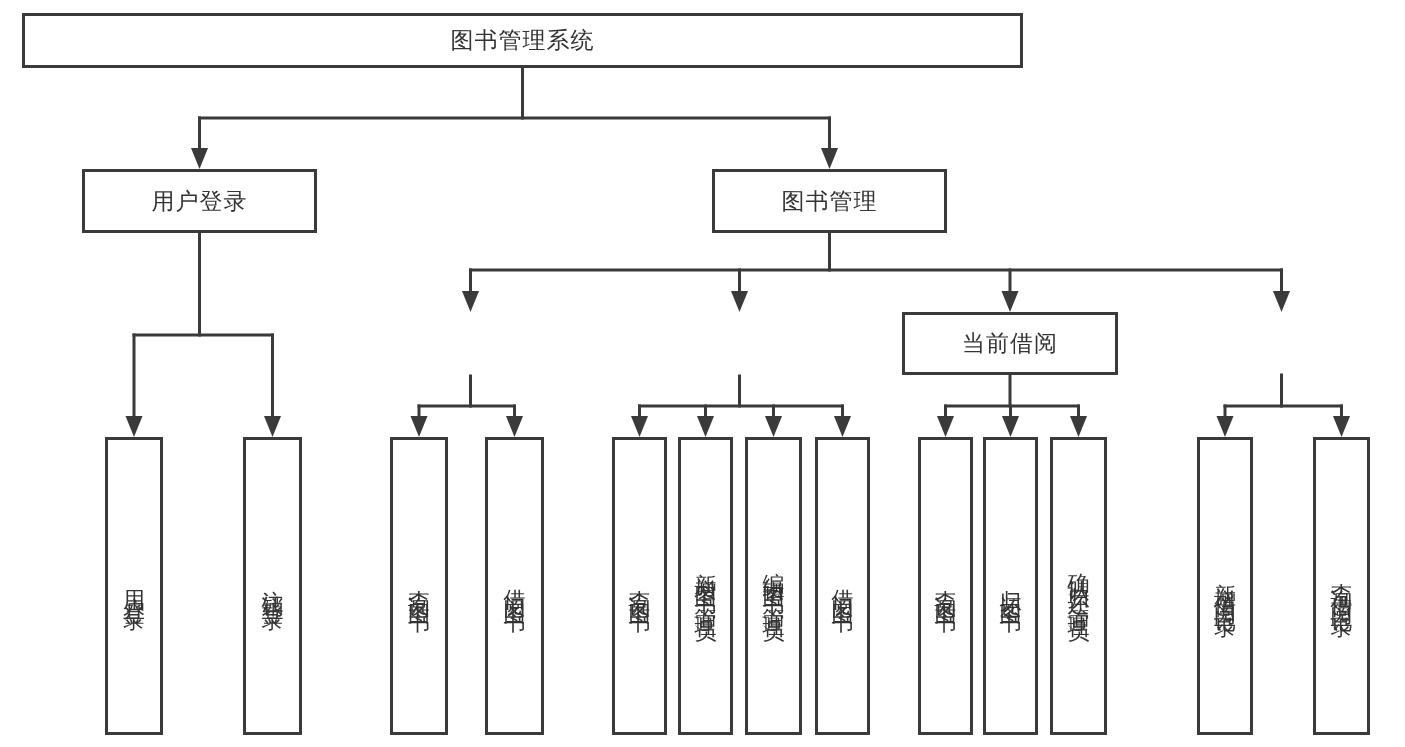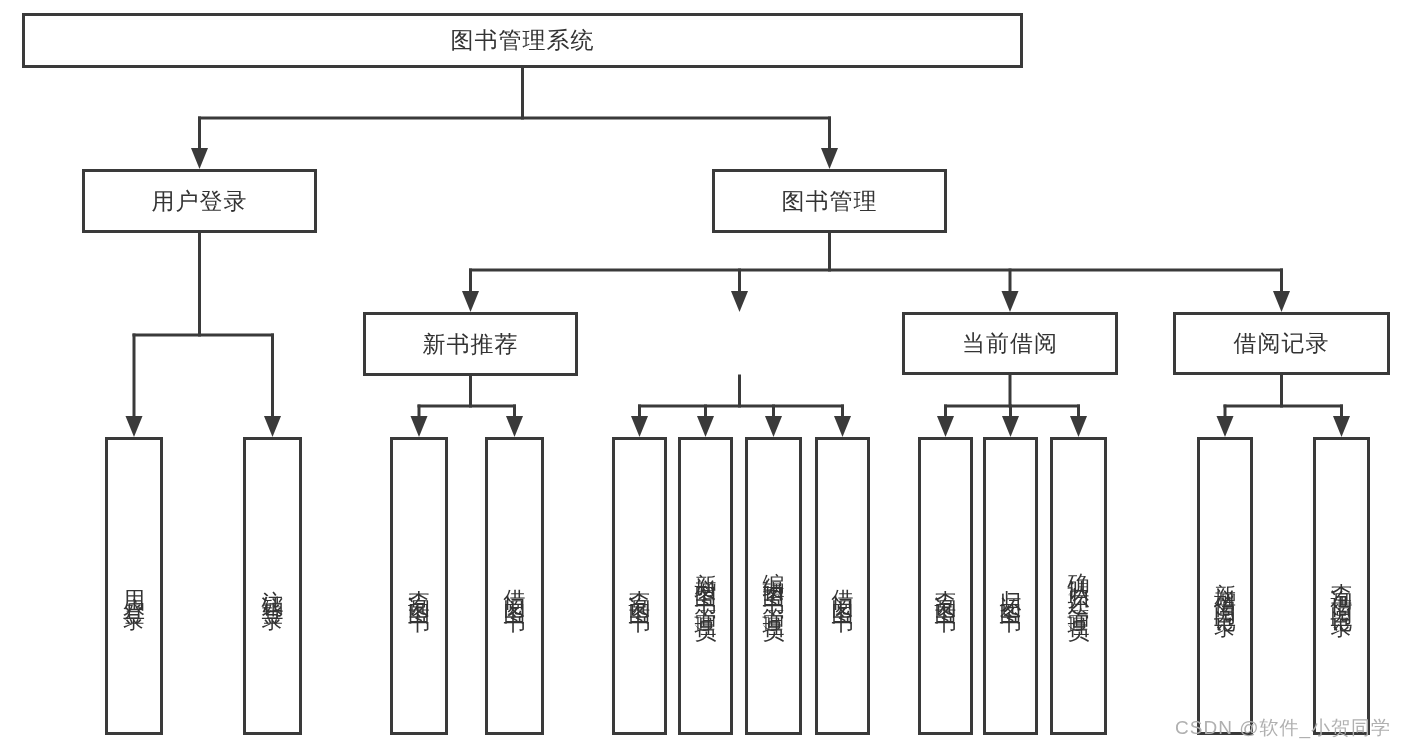--- a/index.html
+++ b/index.html
@@ -114,28 +114,22 @@
     <span>图书管理系统</span>
   </div>
 
   <div class="node hnode" style="left:82px; top:169px; width:235px; height:64px;">
     <span>用户登录</span>
   </div>
   <div class="node hnode" style="left:712px; top:169px; width:235px; height:64px;">
     <span>图书管理</span>
   </div>
 
-  <div class="node hnode" style="left:363px; top:312px; width:215px; height:64px;">
-    <span>新书推荐</span>
-  </div>
   <div class="node hnode" style="left:902px; top:312px; width:216px; height:63px;font-family:Liberation Mono, monospace;">
     <span>当前借阅</span>
-  </div>
-  <div class="node hnode" style="left:1173px; top:312px; width:217px; height:63px;">
-    <span>借阅记录</span>
   </div>
 
   <div class="node vnode" style="left:105px; top:437px; width:58px; height:298px;">
     <span>用户登录</span>
   </div>
   <div class="node vnode" style="left:243px; top:437px; width:59px; height:298px;">
     <span>注销登录</span>
   </div>
 
   <div class="node vnode" style="left:390px; top:437px; width:58px; height:298px;">
@@ -168,14 +162,13 @@
     <span>确认归还（管理员）</span>
   </div>
 
   <div class="node vnode" style="left:1197px; top:437px; width:56px; height:298px;">
     <span>新增借阅记录</span>
   </div>
   <div class="node vnode" style="left:1313px; top:437px; width:57px; height:298px;">
     <span>查询借阅记录</span>
   </div>
 
-  <div class="watermark">CSDN @软件_小贺同学</div>
 </div>
 
 </body></html>

